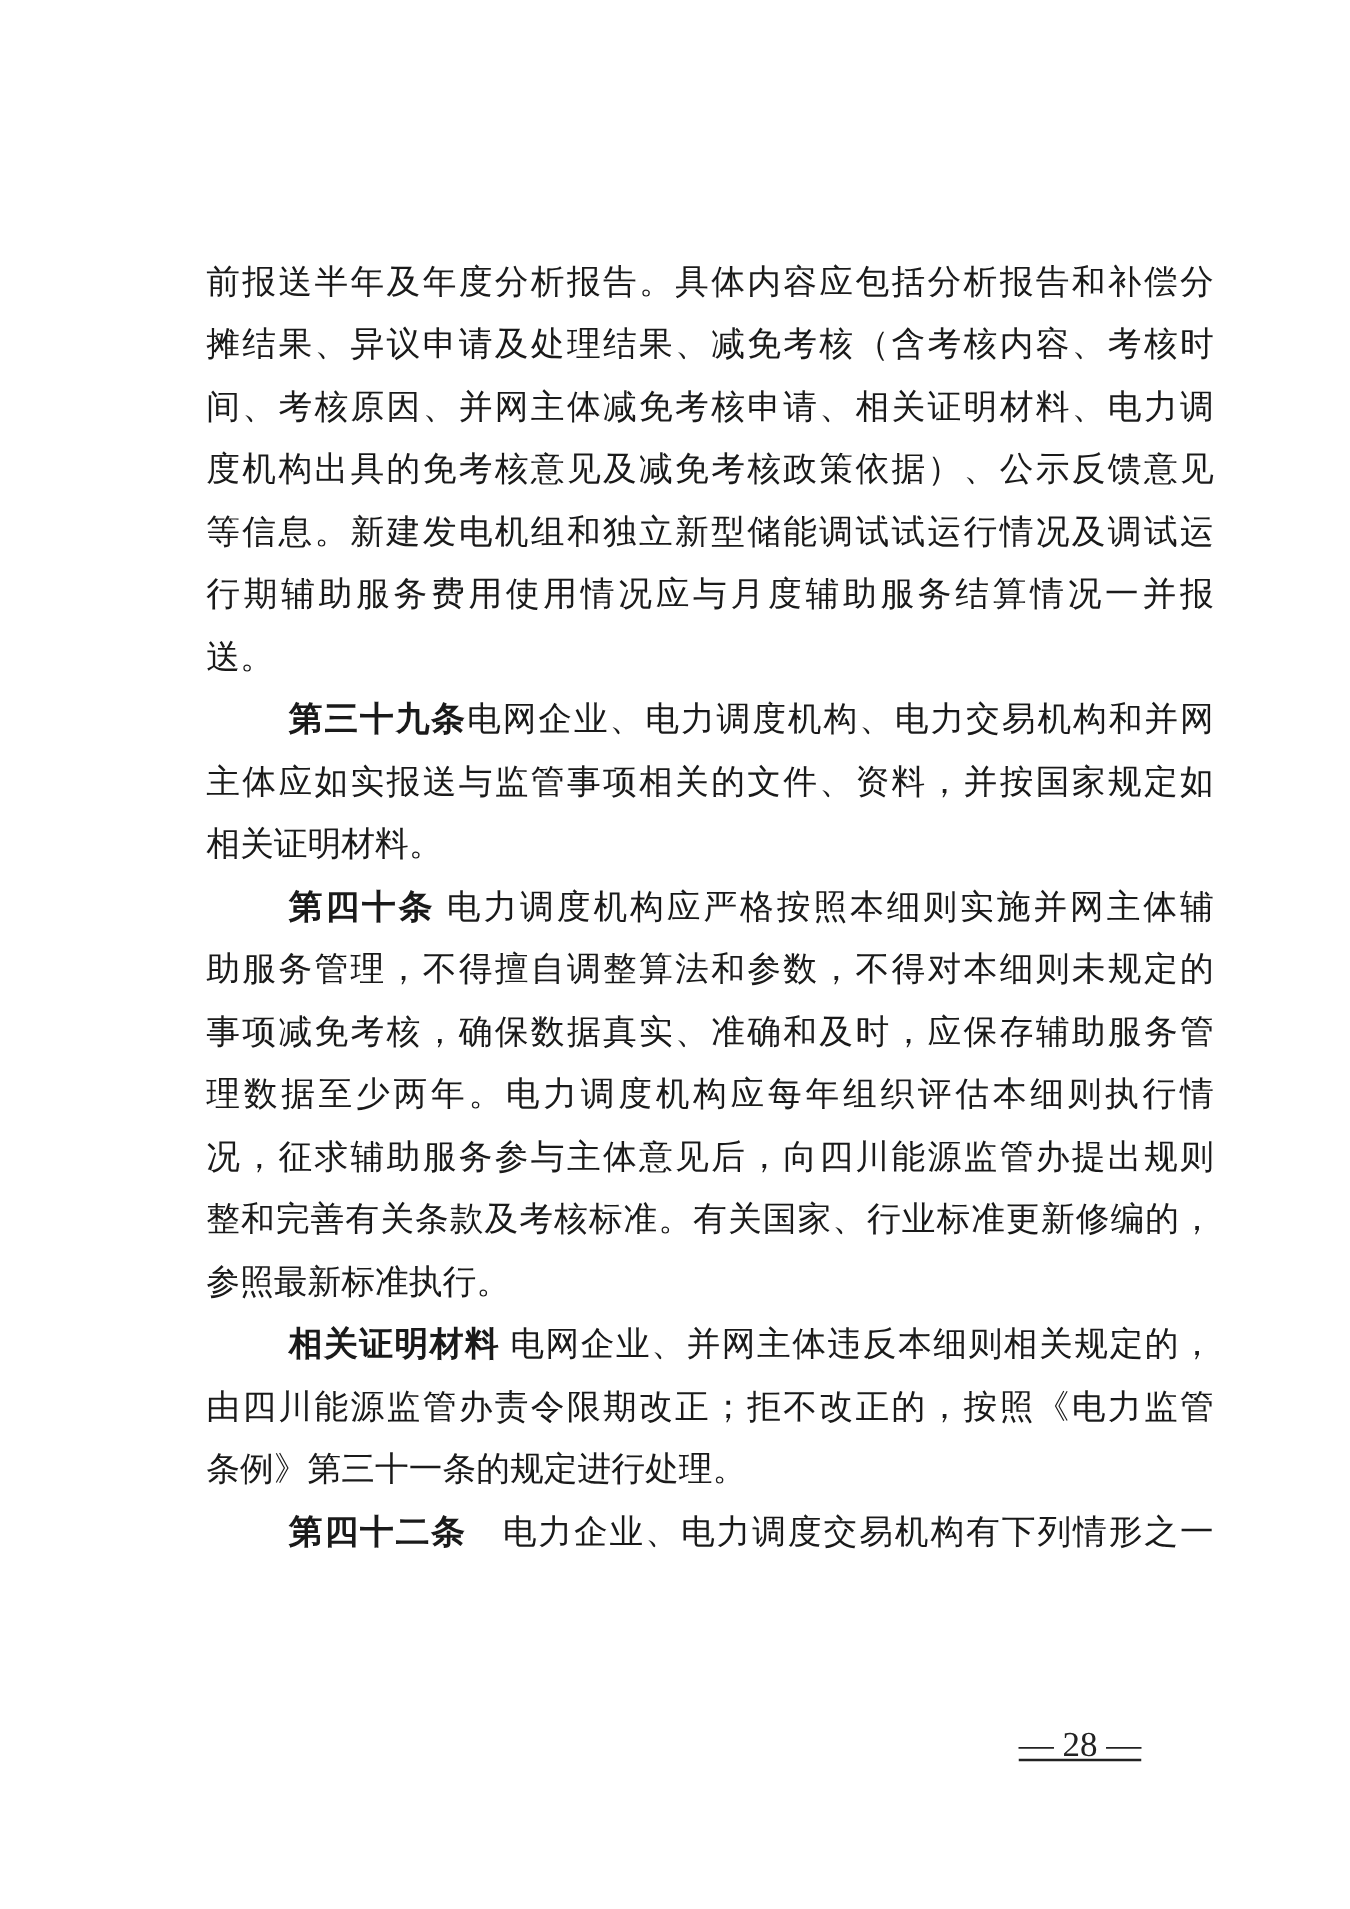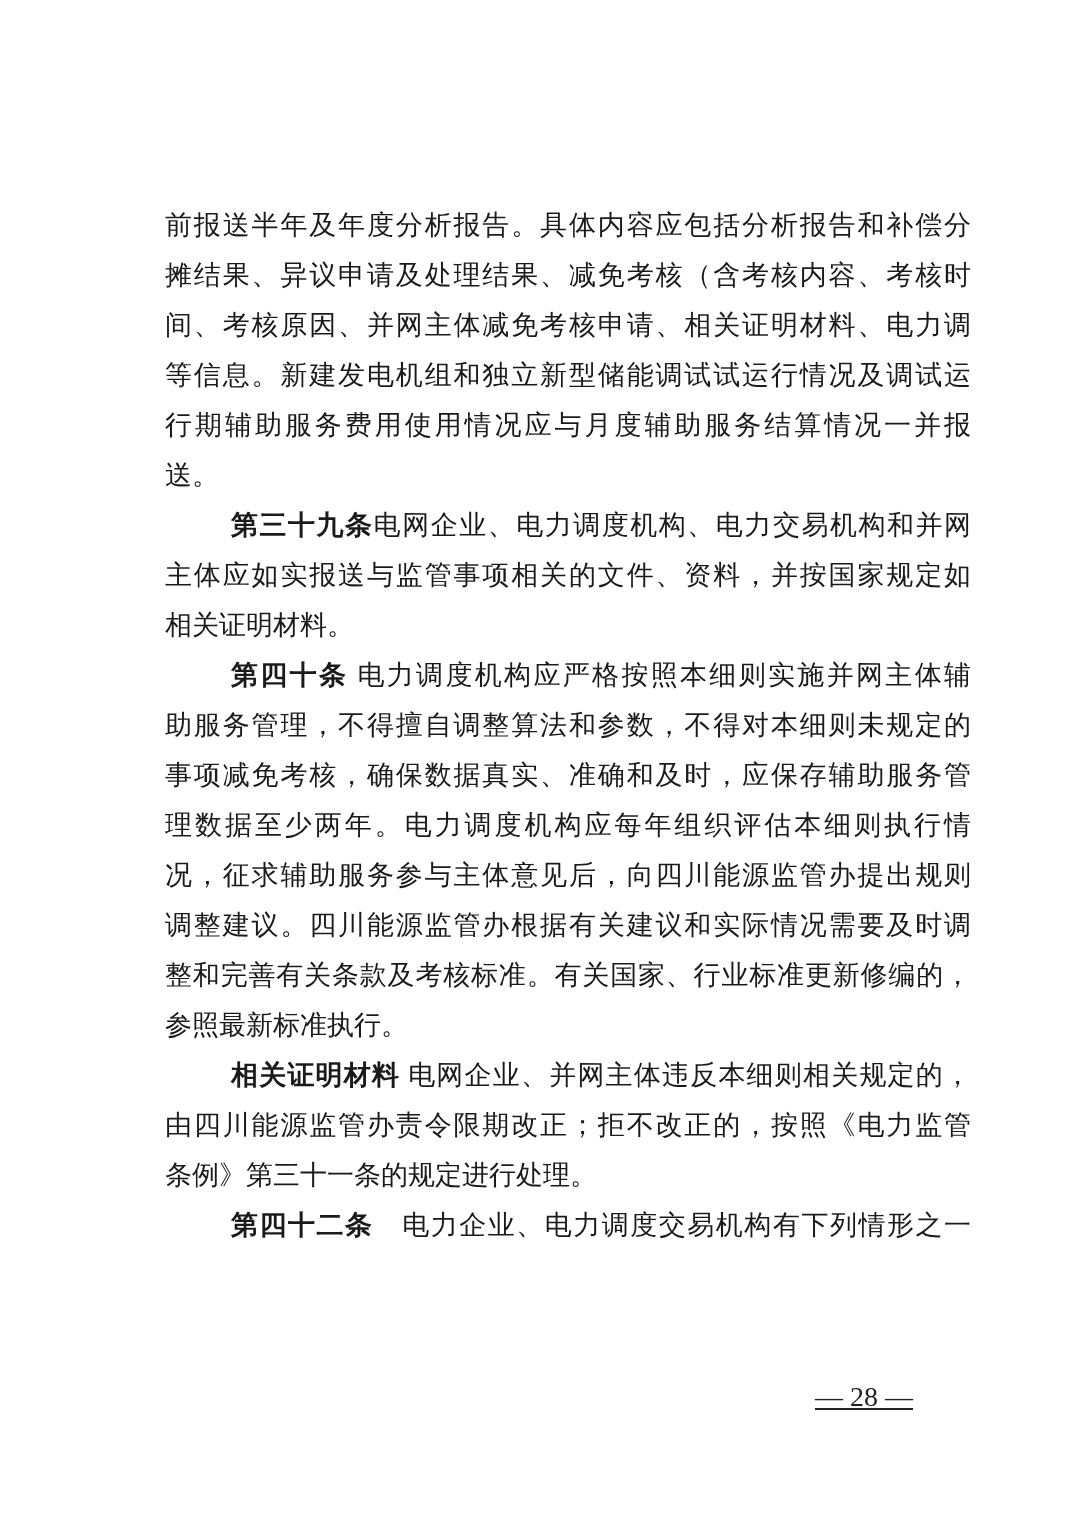--- a/index.html
+++ b/index.html
@@ -65,20 +65,21 @@
 <div class="page">
 
   <div class="text-block">
 
     <div class="line j"><b></b><span>前报送半年及年度分析报告。具体内容应包括分析报告和补偿分</span></div>
 
     <div class="line j"><b></b><span>摊结果、异议申请及处理结果、减免考核（含考核内容、考核时</span></div>
 
     <div class="line j"><b></b><span>间、考核原因、并网主体减免考核申请、相关证明材料、电力调</span></div>
 
+    <div class="line j"><b></b><span>度机构出具的免考核意见及减免考核政策依据）、公示反馈意见</span></div>
 
     <div class="line j"><b></b><span>等信息。新建发电机组和独立新型储能调试试运行情况及调试运</span></div>
 
     <div class="line j"><b></b><span>行期辅助服务费用使用情况应与月度辅助服务结算情况一并报</span></div>
 
     <div class="line end"><b></b><span>送。</span></div>
 
     <div class="line j ind"><b>第三十九条</b><span>电网企业、电力调度机构、电力交易机构和并网</span></div>
 
     <div class="line j"><b></b><span>主体应如实报送与监管事项相关的文件、资料，并按国家规定如</span></div>
@@ -88,21 +89,20 @@
     <div class="line j ind"><b>第四十条</b><span> 电力调度机构应严格按照本细则实施并网主体辅</span></div>
 
     <div class="line j"><b></b><span>助服务管理，不得擅自调整算法和参数，不得对本细则未规定的</span></div>
 
     <div class="line j"><b></b><span>事项减免考核，确保数据真实、准确和及时，应保存辅助服务管</span></div>
 
     <div class="line j"><b></b><span>理数据至少两年。电力调度机构应每年组织评估本细则执行情</span></div>
 
     <div class="line j"><b></b><span>况，征求辅助服务参与主体意见后，向四川能源监管办提出规则</span></div>
 
-    <div class="line j"><b></b><span>调整建议。四川能源监管办根据有关建议和实际情况需要及时调</span></div>
 
     <div class="line j"><b></b><span>整和完善有关条款及考核标准。有关国家、行业标准更新修编的，</span></div>
 
     <div class="line end"><b></b><span>参照最新标准执行。</span></div>
 
     <div class="line j ind"><b>相关证明材料</b><span> 电网企业、并网主体违反本细则相关规定的，</span></div>
 
     <div class="line j"><b></b><span>由四川能源监管办责令限期改正；拒不改正的，按照《电力监管</span></div>
 
     <div class="line end"><b></b><span>条例》第三十一条的规定进行处理。</span></div>

